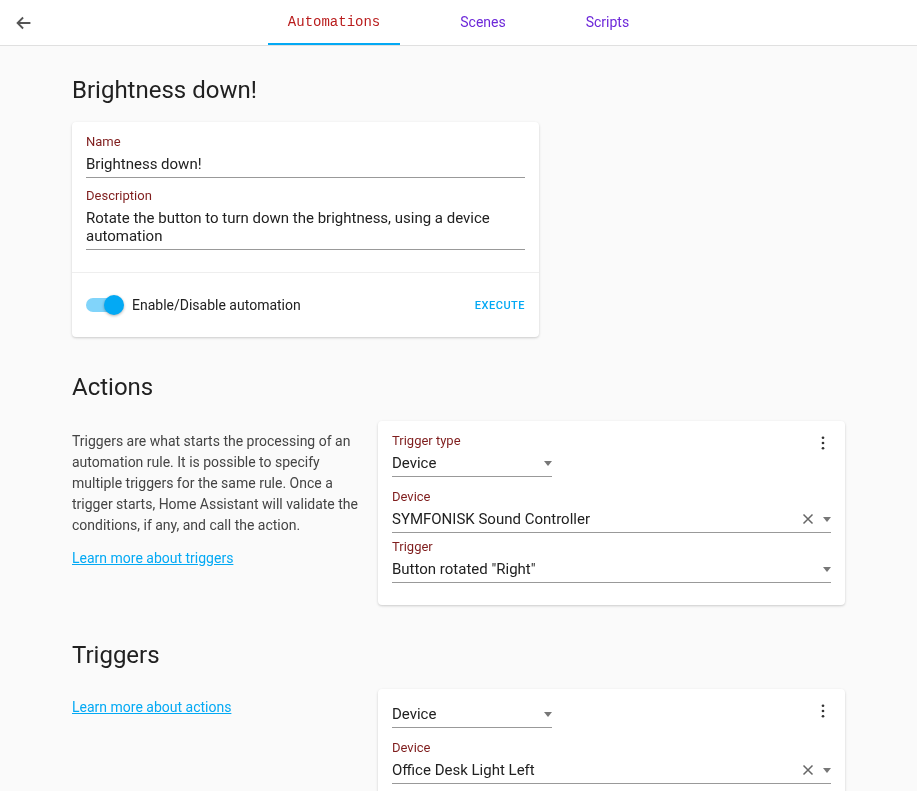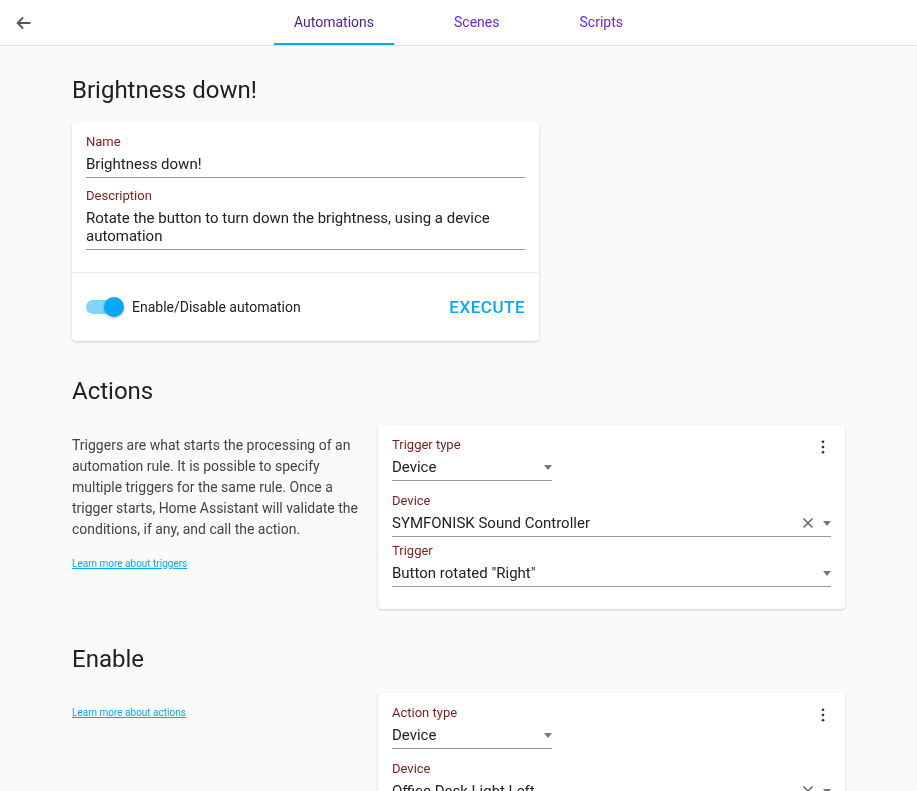--- a/index.html
+++ b/index.html
@@ -35,22 +35,23 @@
       display: flex;
       align-items: center;
       height: 100%;
       padding: 0 20px;
       cursor: pointer;
       color: #6d28d9;
       font-size: 14px;
       border-bottom: 2px solid transparent;
     }
     .tab.active {
-      color: #4c1d95;
+      color: #b91c1c;
       border-bottom-color: #03a9f4;
+      font-family: Liberation Mono, monospace;
     }
     .content {
       padding: 20px 72px 40px;
     }
     .page-title {
       font-size: 24px;
       font-weight: 400;
       margin: 10px 0 18px;
       color: #212121;
     }
@@ -70,21 +71,21 @@
     .help-text {
       font-size: 14px;
       color: #444;
       line-height: 1.5;
       margin-bottom: 14px;
     }
     .link {
       color: #03a9f4;
       text-decoration: underline;
       cursor: pointer;
-      font-size: 10px;
+      font-size: 14px;
     }
     .section-title {
       font-size: 24px;
       font-weight: 400;
       margin: 30px 0 20px;
       color: #212121;
     }
     .card {
       background: #fff;
       border-radius: 4px;
@@ -169,21 +170,21 @@
       top: -3px;
       right: -2px;
       box-shadow: 0 1px 3px rgba(0,0,0,0.3);
     }
     .execute {
       margin-left: auto;
       color: #03a9f4;
       text-transform: uppercase;
       font-weight: 500;
       letter-spacing: 0.5px;
-      font-size: 17px;
+      font-size: 11px;
       cursor: pointer;
     }
   </style>
 </head>
 <body>
 
 <div class="topbar">
   <div class="back-arrow">
     <svg viewBox="0 0 24 24" width="22" height="22" fill="none" stroke="currentColor" stroke-width="2">
       <path d="M19 12H5M11 18l-6-6 6-6"></path>
@@ -270,37 +271,36 @@
             <div class="field-value full">
               <span>Button rotated "Right"</span>
               <span class="caret"></span>
             </div>
           </div>
         </div>
       </div>
     </div>
   </div>
 
-  <h2 class="section-title">Enable</h2>
+  <h2 class="section-title">Triggers</h2>
   <div class="row">
     <div class="col-left">
       <a class="link">Learn more about actions</a>
     </div>
     <div class="col-right">
       <div class="card">
         <div class="card-body">
           <div class="more-dots">
             <svg viewBox="0 0 24 24" width="18" height="18" fill="currentColor">
               <circle cx="12" cy="5" r="1.8"></circle>
                 <circle cx="12" cy="12" r="1.8"></circle>
                 <circle cx="12" cy="19" r="1.8"></circle>
             </svg>
           </div>
           <div class="field">
-            <div class="field-label">Action type</div>
             <div class="field-value narrow">
               <span>Device</span>
               <span class="caret"></span>
             </div>
           </div>
           <div class="field" style="margin-top:12px">
             <div class="field-label">Device</div>
             <div class="field-value full">
               <span>Office Desk Light Left</span>
               <span class="field-icons">

